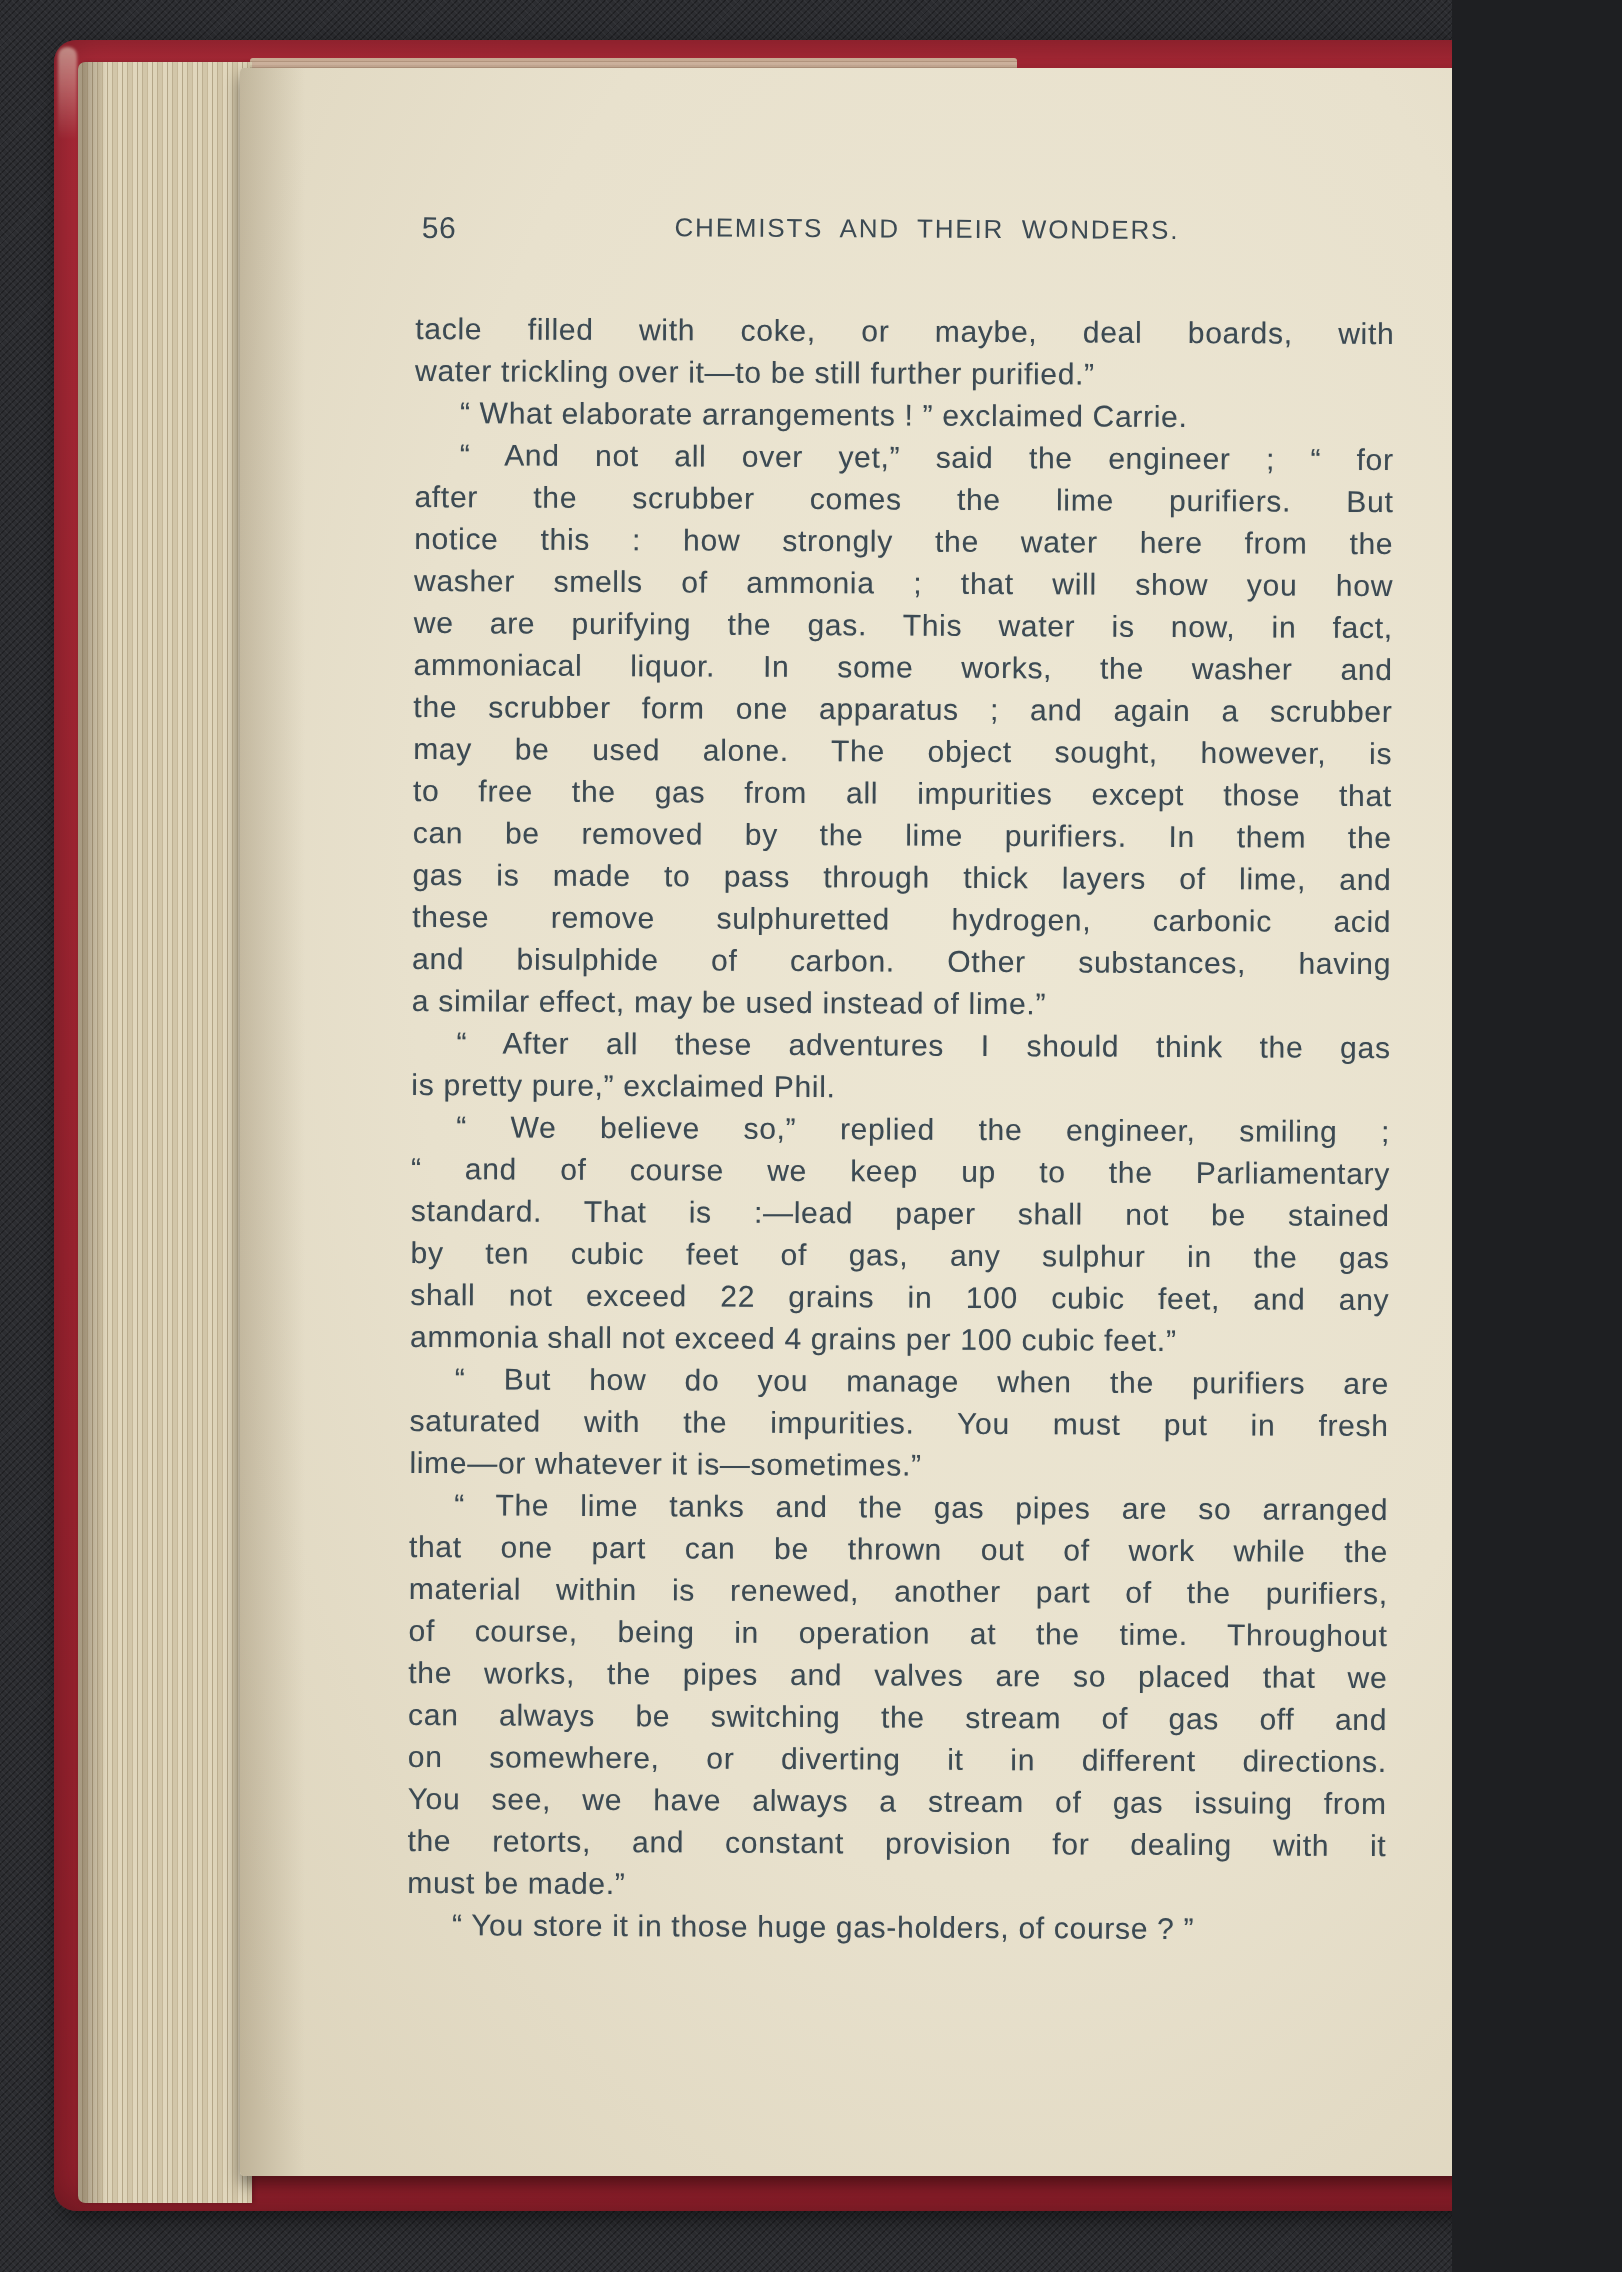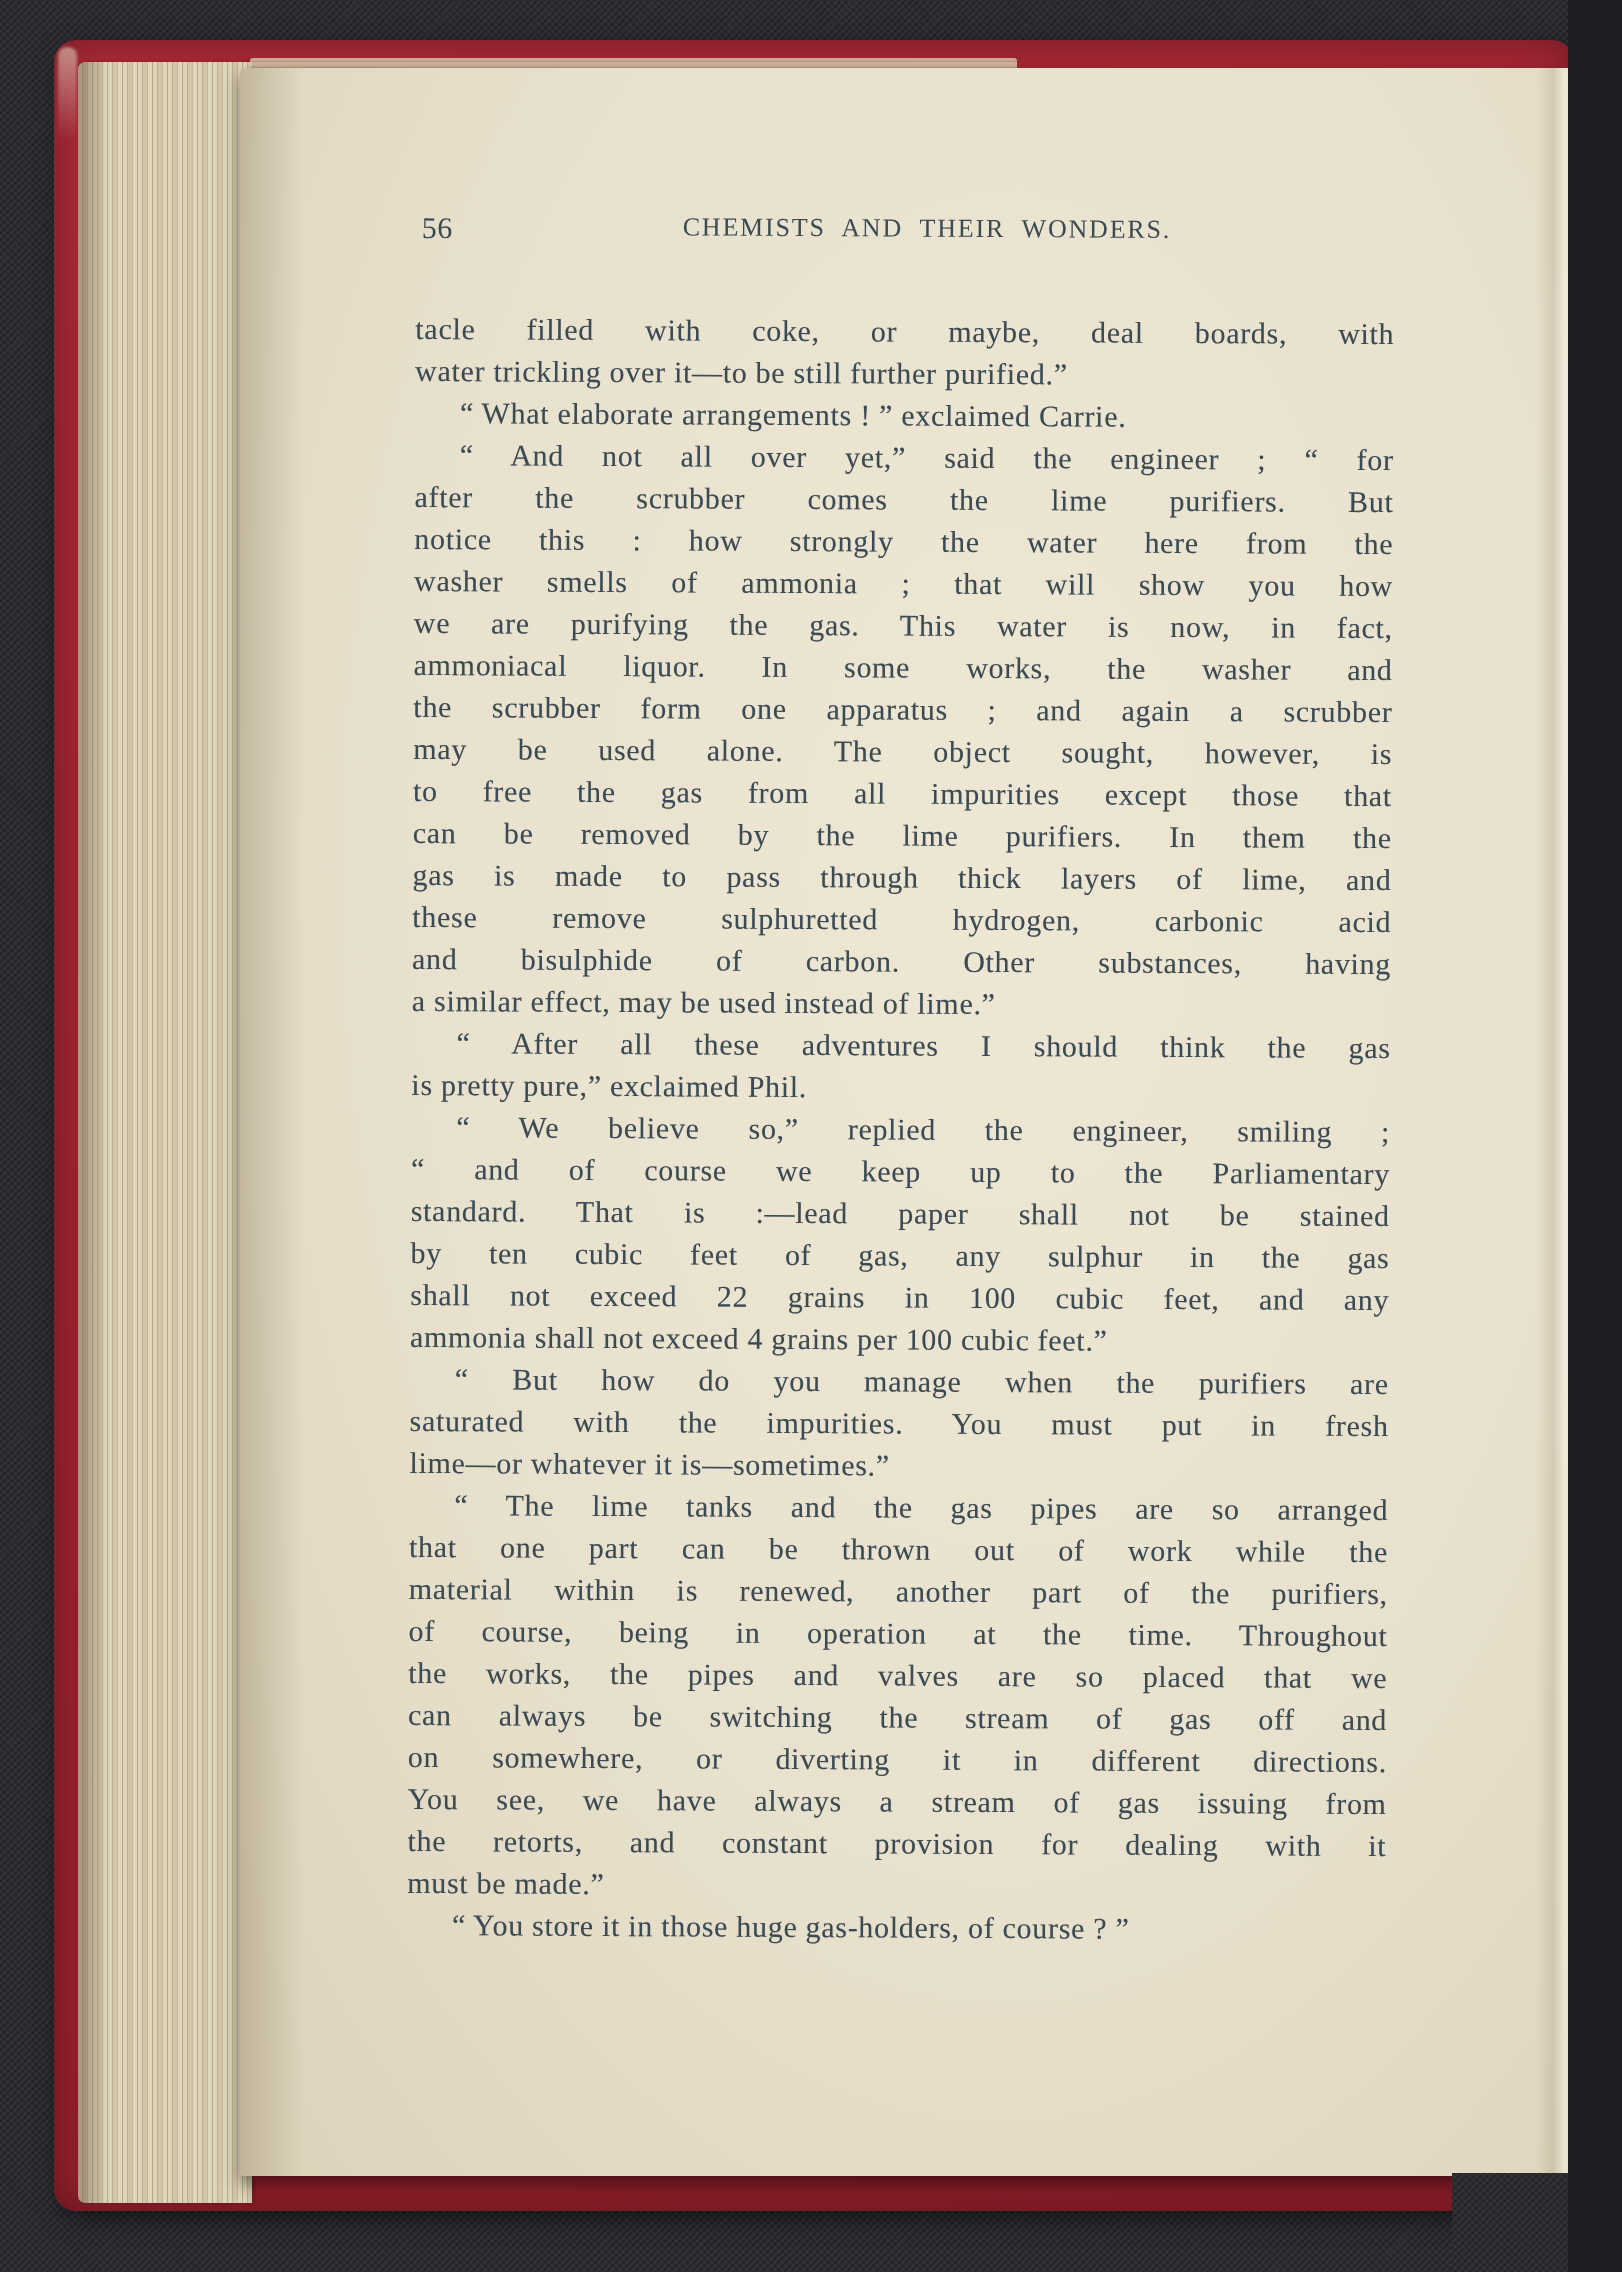--- a/index.html
+++ b/index.html
@@ -1,20 +1,20 @@
 <!DOCTYPE html>
 <html style="font-size:11.6px"><head>
 <meta charset="utf-8">
 <style>
   html,body{margin:0;padding:0;background:#1e1f22;}
   .scene{
     position:relative;
-    width:1568px;height:2273px;
+    width:1452px;height:2273px;
     overflow:hidden;
-    font-family:Liberation Serif, serif;
+    font-family:Liberation Sans, sans-serif;
     background-color:#2c2d31;
     background-image:
       repeating-linear-gradient(45deg, rgba(255,255,255,0.035) 0 1.4px, transparent 1.4px 5px),
       repeating-linear-gradient(-45deg, rgba(0,0,0,0.28) 0 1.4px, transparent 1.4px 5px);
   }
   .cover{
     position:absolute;left:54px;top:40px;width:1520px;height:2171px;
     background:linear-gradient(160deg,#ad2a38 0%,#a02431 45%,#8e1e2a 100%);
     border-radius:22px;
     box-shadow:inset 0 0 43px rgba(0,0,0,.35), 5.8px 7.2px 22px rgba(0,0,0,.5);

